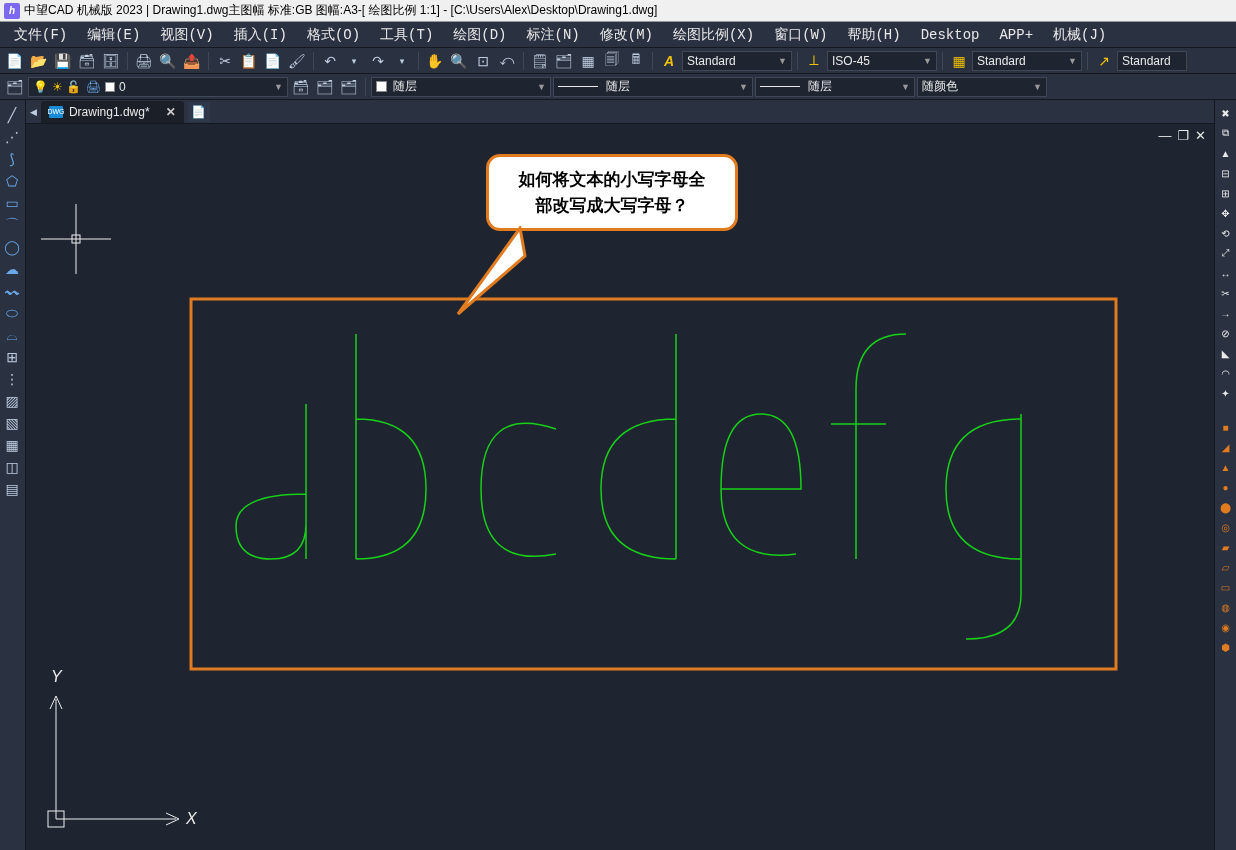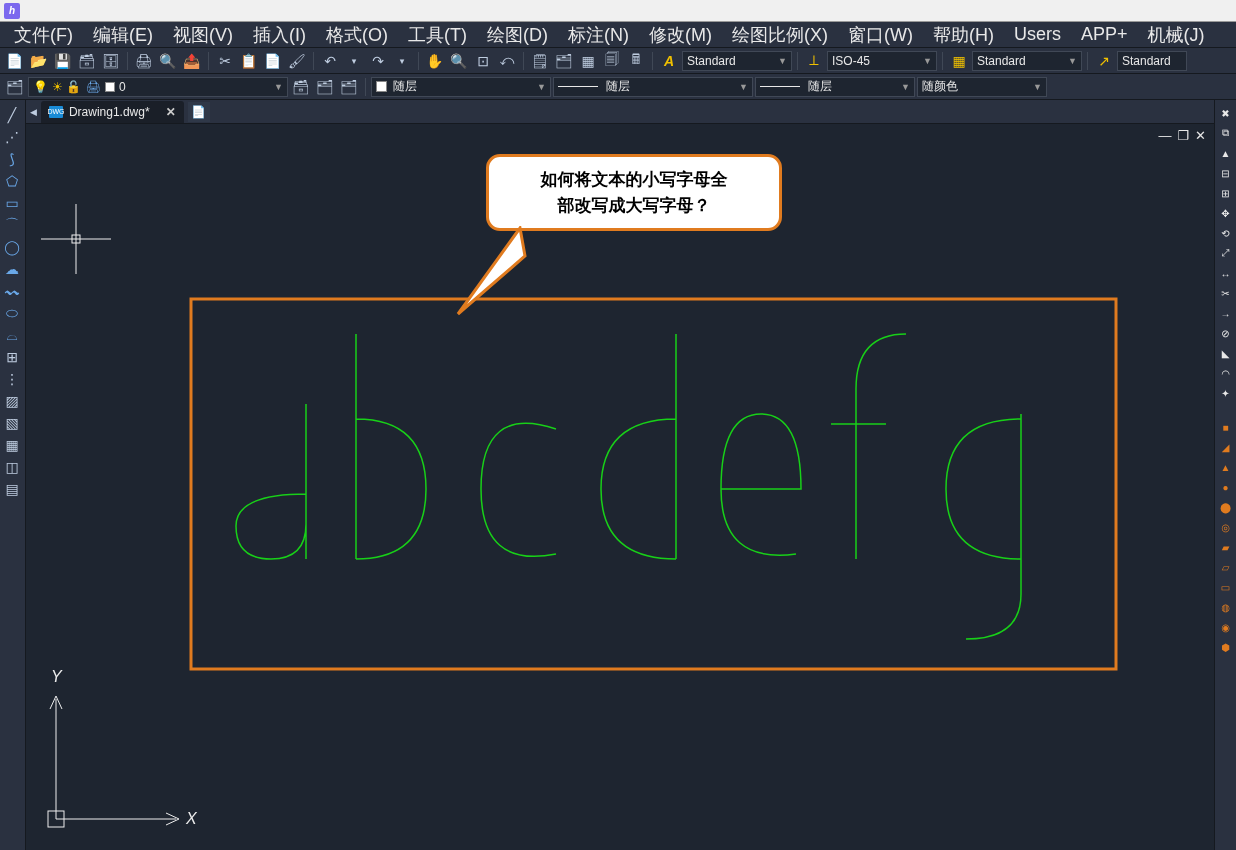--- a/index.html
+++ b/index.html
@@ -35,21 +35,22 @@
     display: flex;
     align-items: center;
     padding: 0 6px;
     gap: 4px;
     border-bottom: 1px solid #15191f;
   }
   .menu-item {
     padding: 3px 8px;
     cursor: default;
     color: #e8e8e8;
-    font-size: 18px;
+    font-size: 14px;
+    font-family: Liberation Mono, monospace;
   }
   .toolbar-row {
     background: #2a3140;
     height: 26px;
     display: flex;
     align-items: center;
     padding: 0 4px;
     gap: 2px;
     border-bottom: 1px solid #15191f;
   }
@@ -129,21 +130,21 @@
   .win-controls {
     position:absolute; top:4px; right:8px;
     display:flex; gap:6px;
     color:#e8e8e8;
   }
   .win-controls span { cursor:pointer; font-size:13px; }
   svg.drawing { position:absolute; left:0; top:0; }
   .callout {
     position:absolute;
     left:460px; top:30px;
-    width:296px;
+    width:252px;
   }
   .callout-box {
     background:#fff;
     border:3px solid #e07b1f;
     border-radius:14px;
     padding:10px 16px;
     color:#000;
     font-size:17px;
     font-family:"SimSun","宋体",serif;
     text-align:center;
@@ -171,36 +172,37 @@
     display:inline-block;
     width:40px;
     border-top:1px solid #e8e8e8;
   }
 </style>
 </head>
 <body>
 
 <div class="title-bar">
   <div class="app-icon">h</div>
+  <span>中望CAD 机械版 2023 | Drawing1.dwg主图幅  标准:GB 图幅:A3-[ 绘图比例 1:1] - [C:\Users\Alex\Desktop\Drawing1.dwg]</span>
 </div>
 
 <div class="menu-bar">
   <div class="menu-item">文件(F)</div>
   <div class="menu-item">编辑(E)</div>
   <div class="menu-item">视图(V)</div>
   <div class="menu-item">插入(I)</div>
   <div class="menu-item">格式(O)</div>
   <div class="menu-item">工具(T)</div>
   <div class="menu-item">绘图(D)</div>
   <div class="menu-item">标注(N)</div>
   <div class="menu-item">修改(M)</div>
   <div class="menu-item">绘图比例(X)</div>
   <div class="menu-item">窗口(W)</div>
   <div class="menu-item">帮助(H)</div>
-  <div class="menu-item">Users</div>
+  <div class="menu-item">Desktop</div>
   <div class="menu-item">APP+</div>
   <div class="menu-item">机械(J)</div>
 </div>
 
 <div class="toolbar-row">
   <div class="tb-btn">📄</div>
   <div class="tb-btn">📂</div>
   <div class="tb-btn">💾</div>
   <div class="tb-btn">🗃</div>
   <div class="tb-btn">🗄</div>

